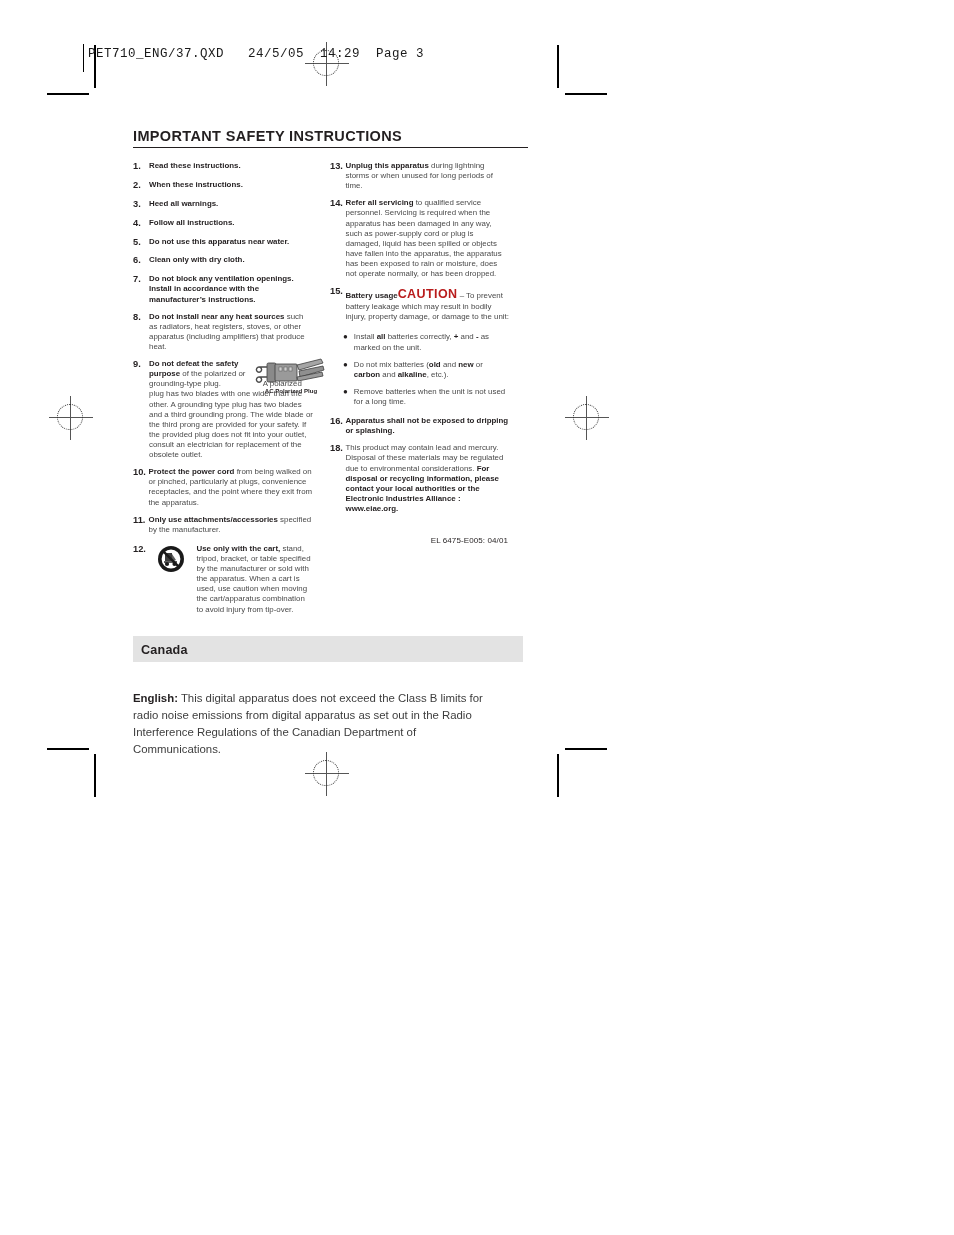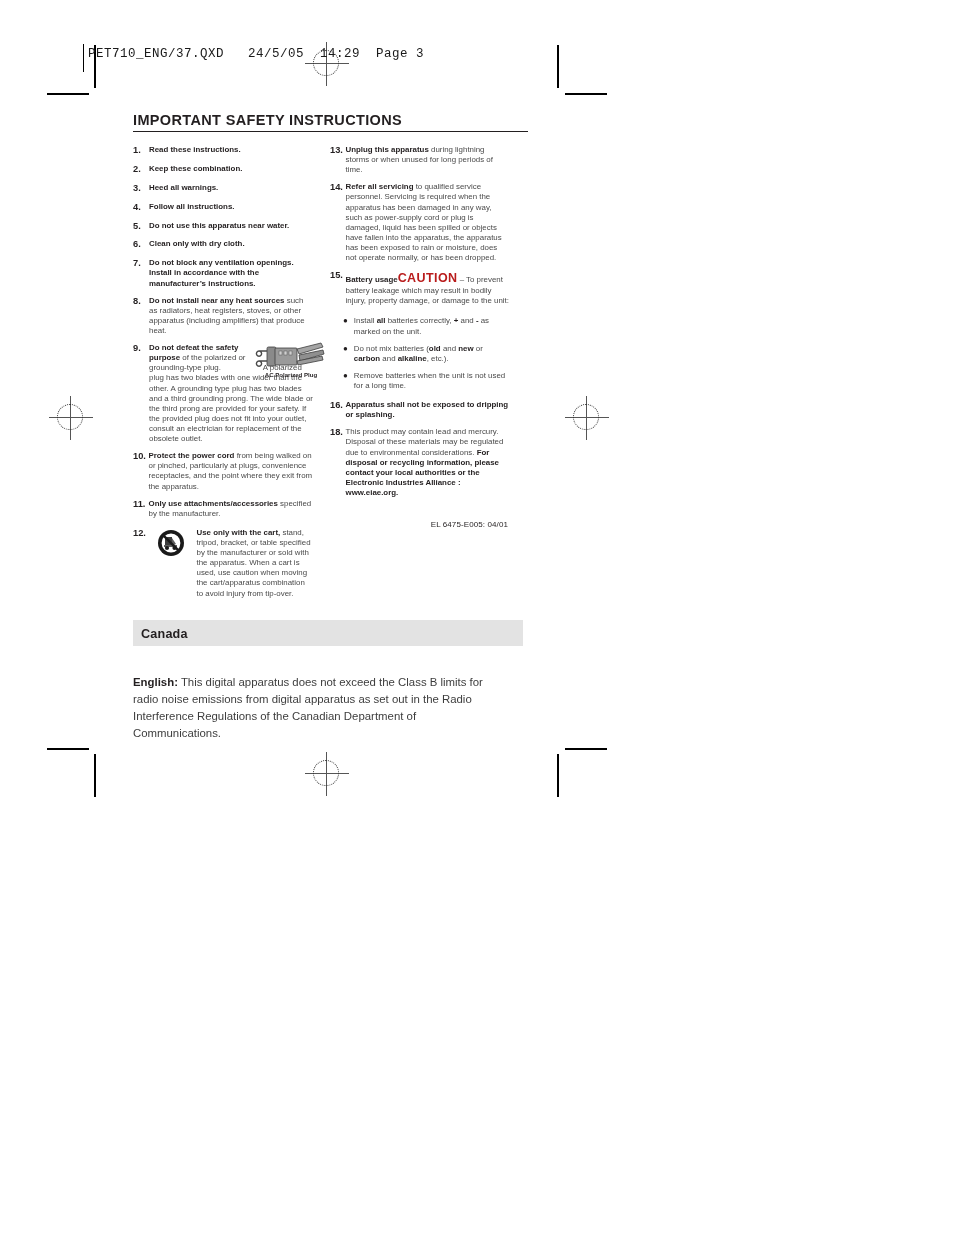--- a/index.html
+++ b/index.html
@@ -42,21 +42,21 @@
   .hdr-rule {
     position: absolute;
     left: 83px; top: 44px;
     width: 1px; height: 28px;
     background: #000;
   }
 
   
   .page {
     position: absolute;
-    left: 133px; top: 112px;
+    left: 133px; top: 128px;
     width: 395px;
   }
 
   .title {
     font-size: 14.5px;
     font-weight: bold;
     letter-spacing: 0.35px;
     color: #231f20;
     padding-bottom: 3px;
     border-bottom: 1.6px solid #231f20;
@@ -224,21 +224,21 @@
 
     <div class="col col-left">
 
       <div class="item">
         <span class="num">1.</span>
         <span class="txt"><b>Read these instructions.</b></span>
       </div>
 
       <div class="item">
         <span class="num">2.</span>
-        <span class="txt"><b>Keep these combination.</b></span>
+        <span class="txt"><b>When these instructions.</b></span>
       </div>
 
       <div class="item">
         <span class="num">3.</span>
         <span class="txt"><b>Heed all warnings.</b></span>
       </div>
 
       <div class="item">
         <span class="num">4.</span>
         <span class="txt"><b>Follow all instructions.</b></span>

